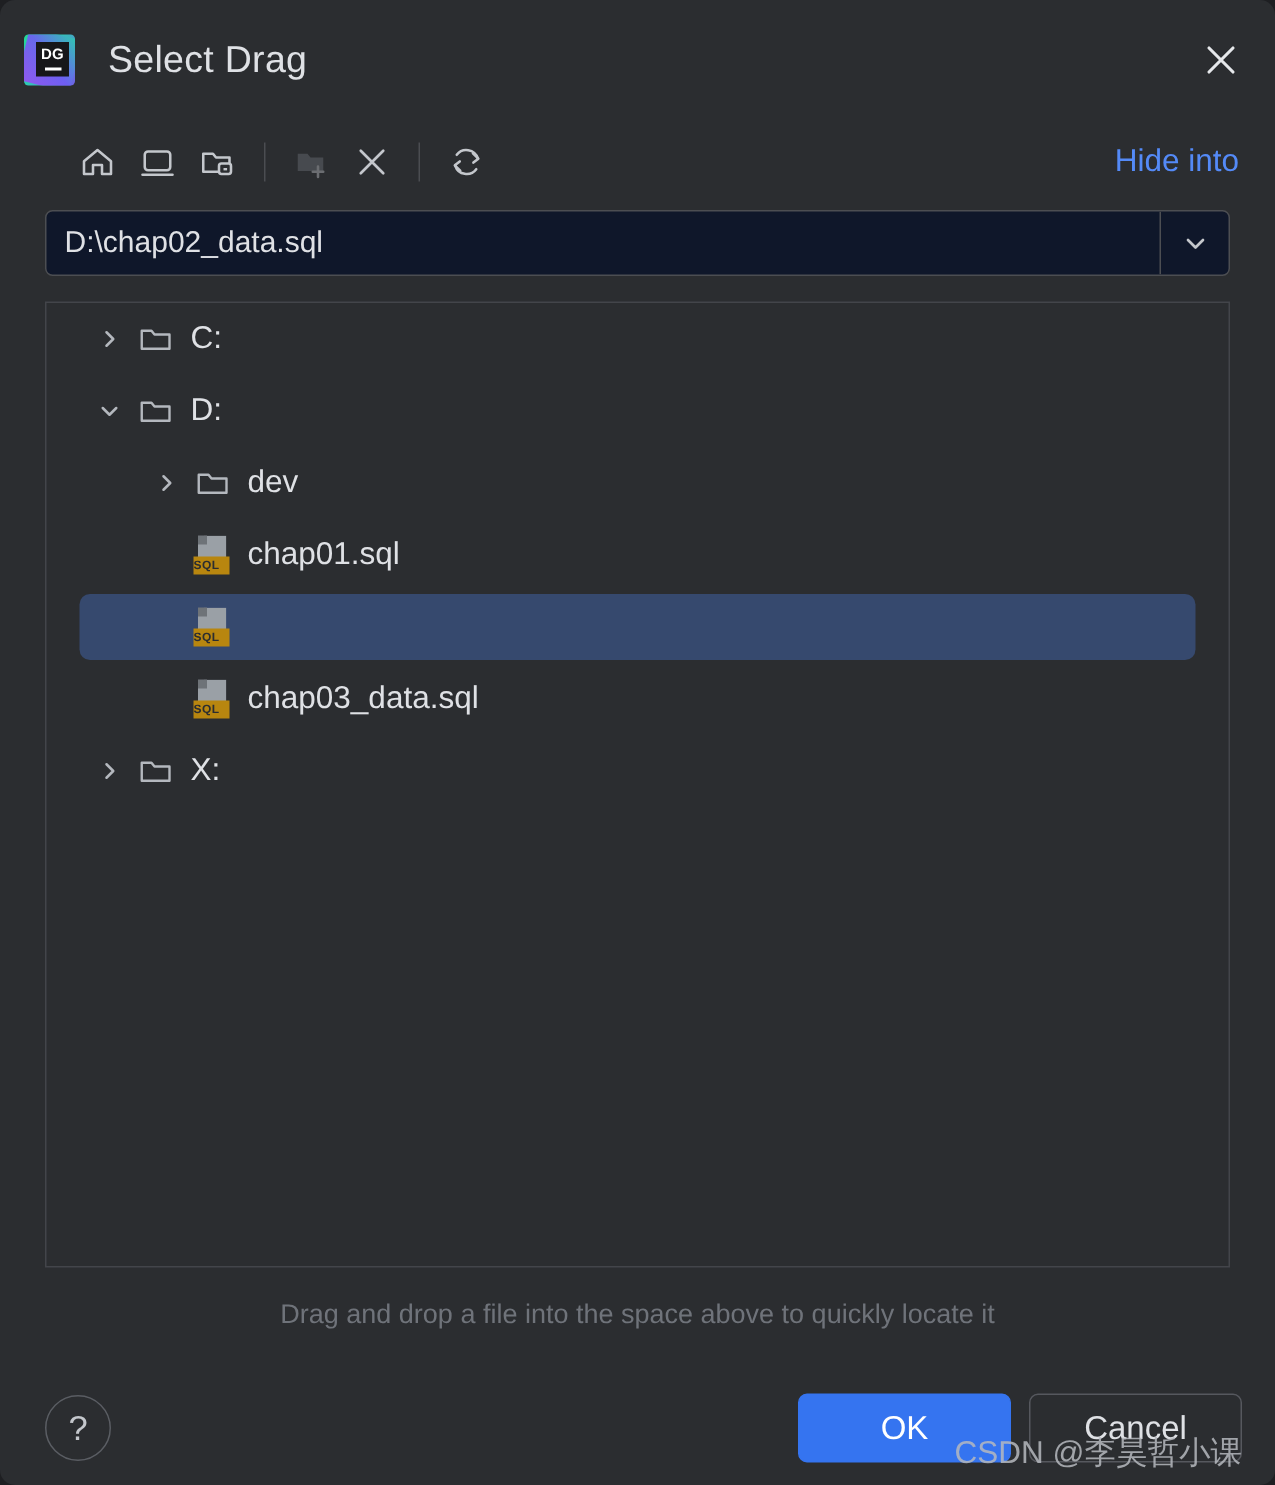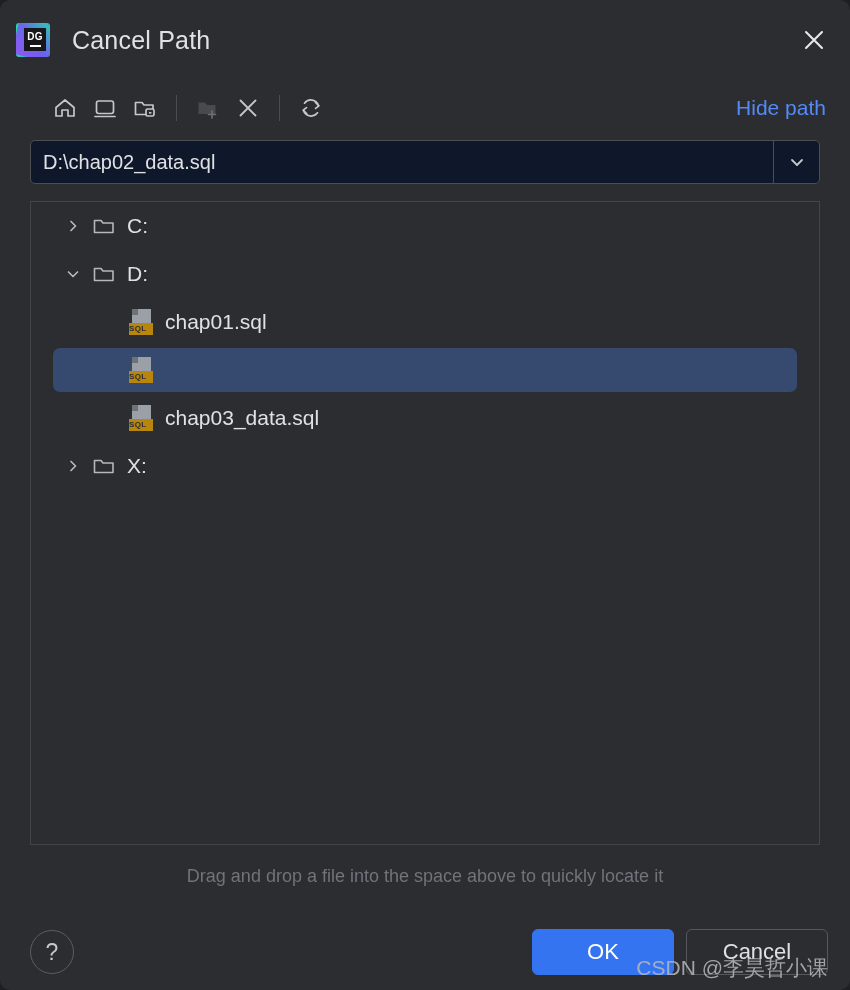--- a/index.html
+++ b/index.html
@@ -292,21 +292,21 @@
 
   <div id="titlebar">
     <div id="app-logo">
       <div class="logo-shape logo-a"></div>
       <div class="logo-shape logo-b"></div>
       <div class="logo-badge">
         <div class="dg">DG</div>
         <div class="bar"></div>
       </div>
     </div>
-    <div id="dialog-title">Cancel Path</div>
+    <div id="dialog-title">Select Drag</div>
     <div id="close-btn">
       <svg width="26" height="26" viewBox="0 0 26 26">
         <path d="M5 5 L21 21 M21 5 L5 21" stroke="#e6e8eb" stroke-width="2.1" stroke-linecap="round" fill="none"></path>
       </svg>
     </div>
   </div>
 
   <div id="toolbar">
 
     <div class="tool-btn">
@@ -349,21 +349,21 @@
 
     <div class="tool-btn">
       <svg width="28" height="28" viewBox="0 0 28 28">
         <path d="M21.5 11.5 A8 8 0 0 0 7.5 9.2" stroke="#c4c7cc" stroke-width="1.7" fill="none" stroke-linecap="round"></path>
         <path d="M6.5 16.5 A8 8 0 0 0 20.5 18.8" stroke="#c4c7cc" stroke-width="1.7" fill="none" stroke-linecap="round"></path>
         <path d="M18.3 8.2 L21.9 11.8 L18.6 14.4" stroke="#c4c7cc" stroke-width="1.7" fill="none" stroke-linecap="round" stroke-linejoin="round"></path>
         <path d="M9.8 19.8 L6.2 16.2 L9.5 13.6" stroke="#c4c7cc" stroke-width="1.7" fill="none" stroke-linecap="round" stroke-linejoin="round"></path>
       </svg>
     </div>
 
-    <div id="hide-path-link">Hide path</div>
+    <div id="hide-path-link">Hide into</div>
   </div>
 
   <div id="path-row">
     <input id="path-input" type="text" value="D:\chap02_data.sql" style="">
     <div id="path-dropdown">
       <svg width="20" height="20" viewBox="0 0 20 20">
         <path d="M5 8 L10 13 L15 8" stroke="#c4c7cc" stroke-width="1.8" fill="none" stroke-linecap="round" stroke-linejoin="round"></path>
       </svg>
     </div>
   </div>
@@ -390,20 +390,35 @@
             <svg width="20" height="20" viewBox="0 0 20 20">
               <path d="M5.5 8 L10 12.5 L14.5 8" stroke="#b4b8be" stroke-width="1.7" fill="none" stroke-linecap="round" stroke-linejoin="round"></path>
             </svg>
           </div>
           <div class="node-icon">
             <svg width="26" height="26" viewBox="0 0 26 26">
               <path d="M3.5 19.5 V7.5 H10 L12 10 H22 V19.5 Z" stroke="#b4b8be" stroke-width="1.6" fill="none" stroke-linejoin="round"></path>
             </svg>
           </div>
           <div class="node-label">D:</div>
+        </div>
+      </div>
+      <div class="tree-row">
+        <div class="tree-inner" style="padding-left: 64px;">
+          <div class="twisty">
+            <svg width="20" height="20" viewBox="0 0 20 20">
+              <path d="M8 5.5 L12.5 10 L8 14.5" stroke="#b4b8be" stroke-width="1.7" fill="none" stroke-linecap="round" stroke-linejoin="round"></path>
+            </svg>
+          </div>
+          <div class="node-icon">
+            <svg width="26" height="26" viewBox="0 0 26 26">
+              <path d="M3.5 19.5 V7.5 H10 L12 10 H22 V19.5 Z" stroke="#b4b8be" stroke-width="1.6" fill="none" stroke-linejoin="round"></path>
+            </svg>
+          </div>
+          <div class="node-label">dev</div>
         </div>
       </div>
       <div class="tree-row">
         <div class="tree-inner" style="padding-left: 64px;">
           <div class="twisty empty">
             <svg width="20" height="20" viewBox="0 0 20 20">
               <path d="M8 5.5 L12.5 10 L8 14.5" stroke="#b4b8be" stroke-width="1.7" fill="none" stroke-linecap="round" stroke-linejoin="round"></path>
             </svg>
           </div>
           <div class="node-icon">

